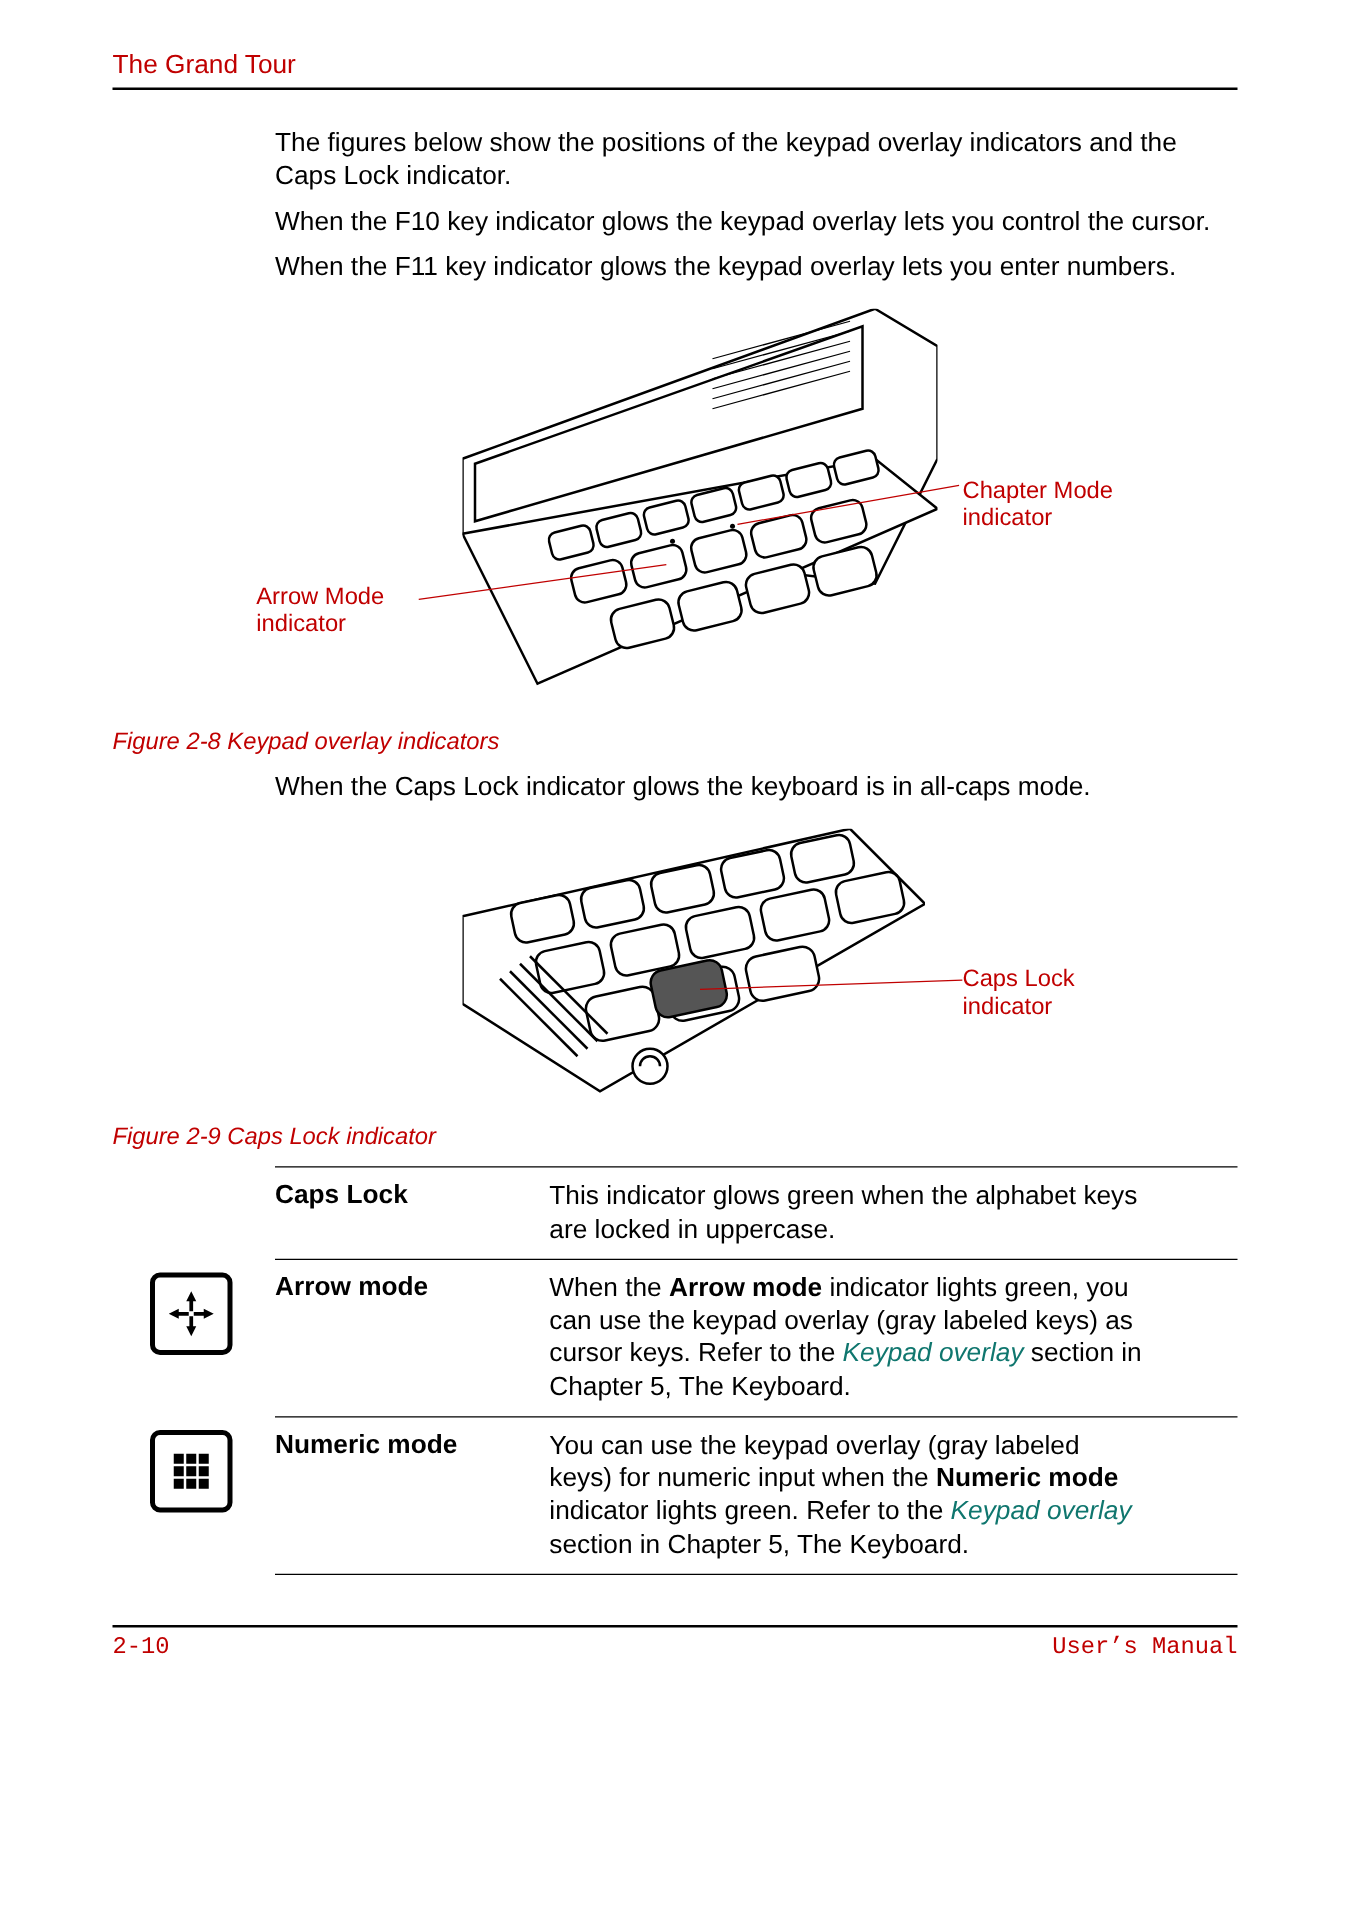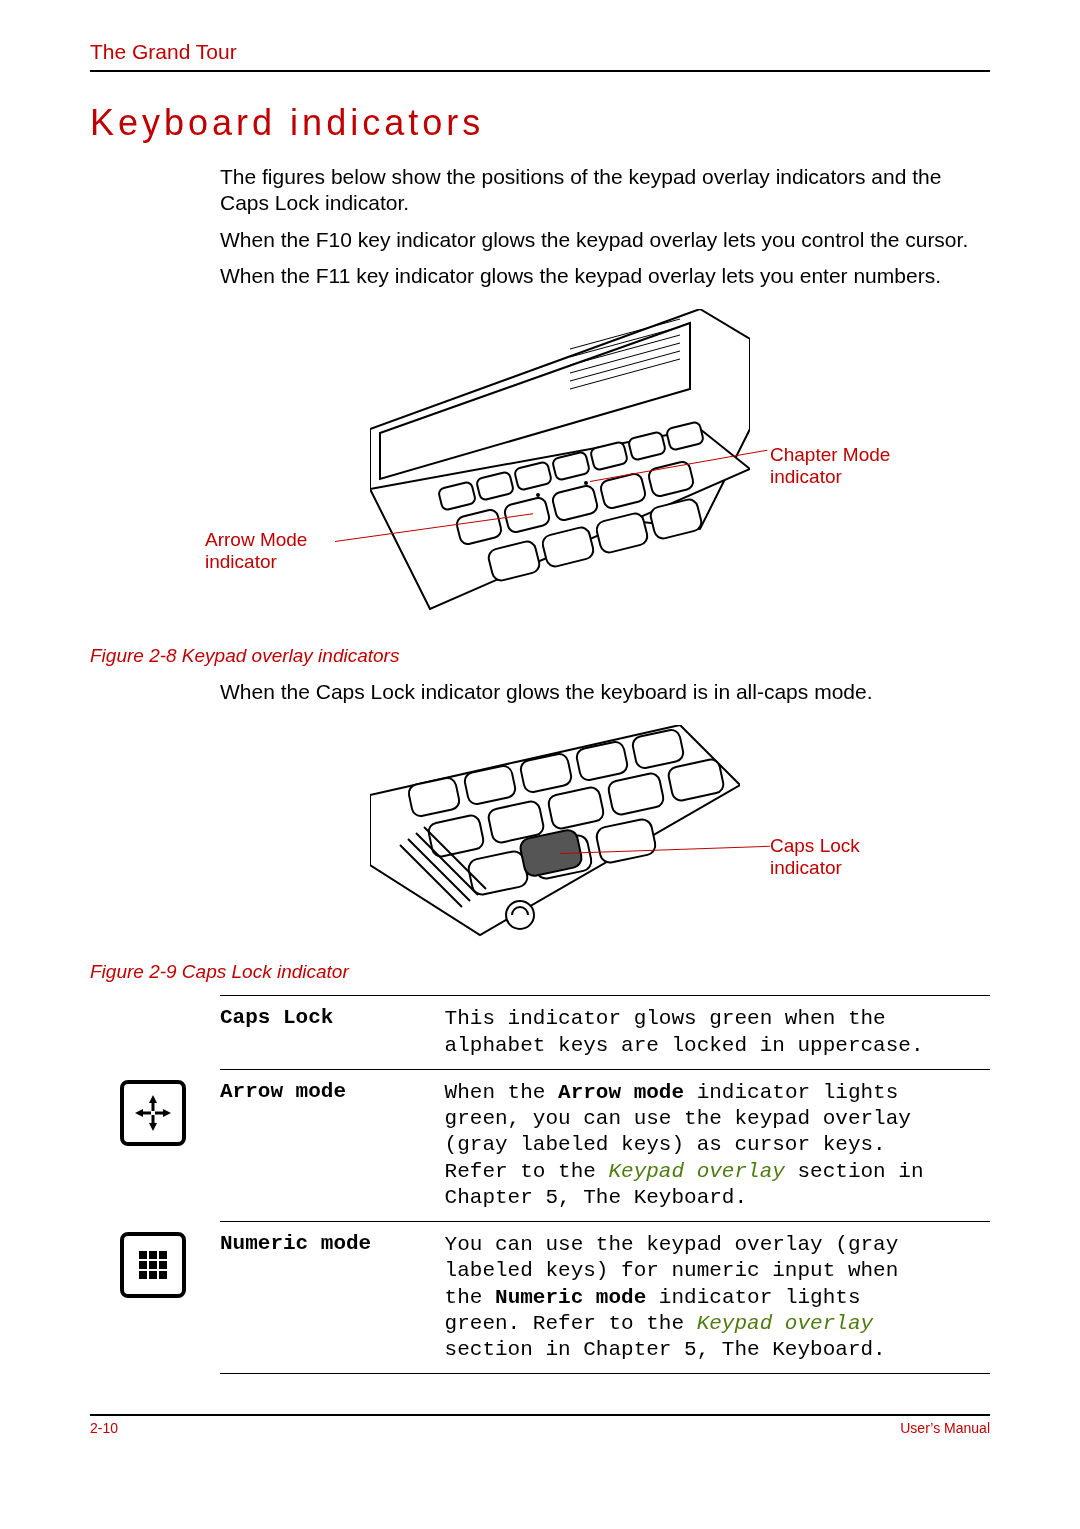--- a/index.html
+++ b/index.html
@@ -64,21 +64,20 @@
   .callout-line {
     position: absolute;
     height: 1px;
     background: #c00000;
     transform-origin: left center;
   }
 
   
   .def-block {
     margin-left: 130px;
-    font-family: Liberation Mono, monospace;
   }
   .def-rule {
     border: none;
     border-top: 1px solid #000;
     margin: 10px 0;
   }
   .def-row {
     position: relative;
   }
   .def-icon-cell {
@@ -95,34 +94,35 @@
   }
   .def-desc {
     display: inline-block;
     vertical-align: top;
     width: 480px;
     font-size: 21px;
     line-height: 1.25;
   }
   .def-desc b { font-weight: bold; }
   .xref {
-    color: #4d7c0f;
+    color: #0f766e;
     font-style: italic;
   }
 
   .bottom-rule {
     border: none;
     border-top: 2px solid #000;
     margin: 40px 0 4px 0;
   }
   .footer {
     display: flex;
     justify-content: space-between;
-    font-size: 14px;
-    color: #c00000;
+    font-size: 19px;
+    color: #c00000;
+    font-family: Liberation Mono, monospace;
   }
 
   
   .icon-box {
     width: 58px;
     height: 58px;
     border: 4px solid #000;
     border-radius: 8px;
     display: flex;
     align-items: center;
@@ -131,21 +131,20 @@
   }
 </style>
 </head>
 <body>
 
 <div class="page">
 
   <div class="running-head">The Grand Tour</div>
   <hr class="top-rule">
 
-  <h2 class="section-title">Keyboard indicators</h2>
 
   <p class="body-text">The figures below show the positions of the keypad overlay indicators and the Caps Lock indicator.</p>
   <p class="body-text">When the F10 key indicator glows the keypad overlay lets you control the cursor.</p>
   <p class="body-text">When the F11 key indicator glows the keypad overlay lets you enter numbers.</p>
 
   <div class="figure" style="height:330px;">
 
     <svg class="kb-ph" width="380" height="310" viewBox="0 0 380 310" style="position:absolute; left:280px; top:0;">
 
       <polygon points="0,120 330,0 380,30 380,120 330,220 0,180" fill="none" stroke="#000" stroke-width="2"></polygon>

